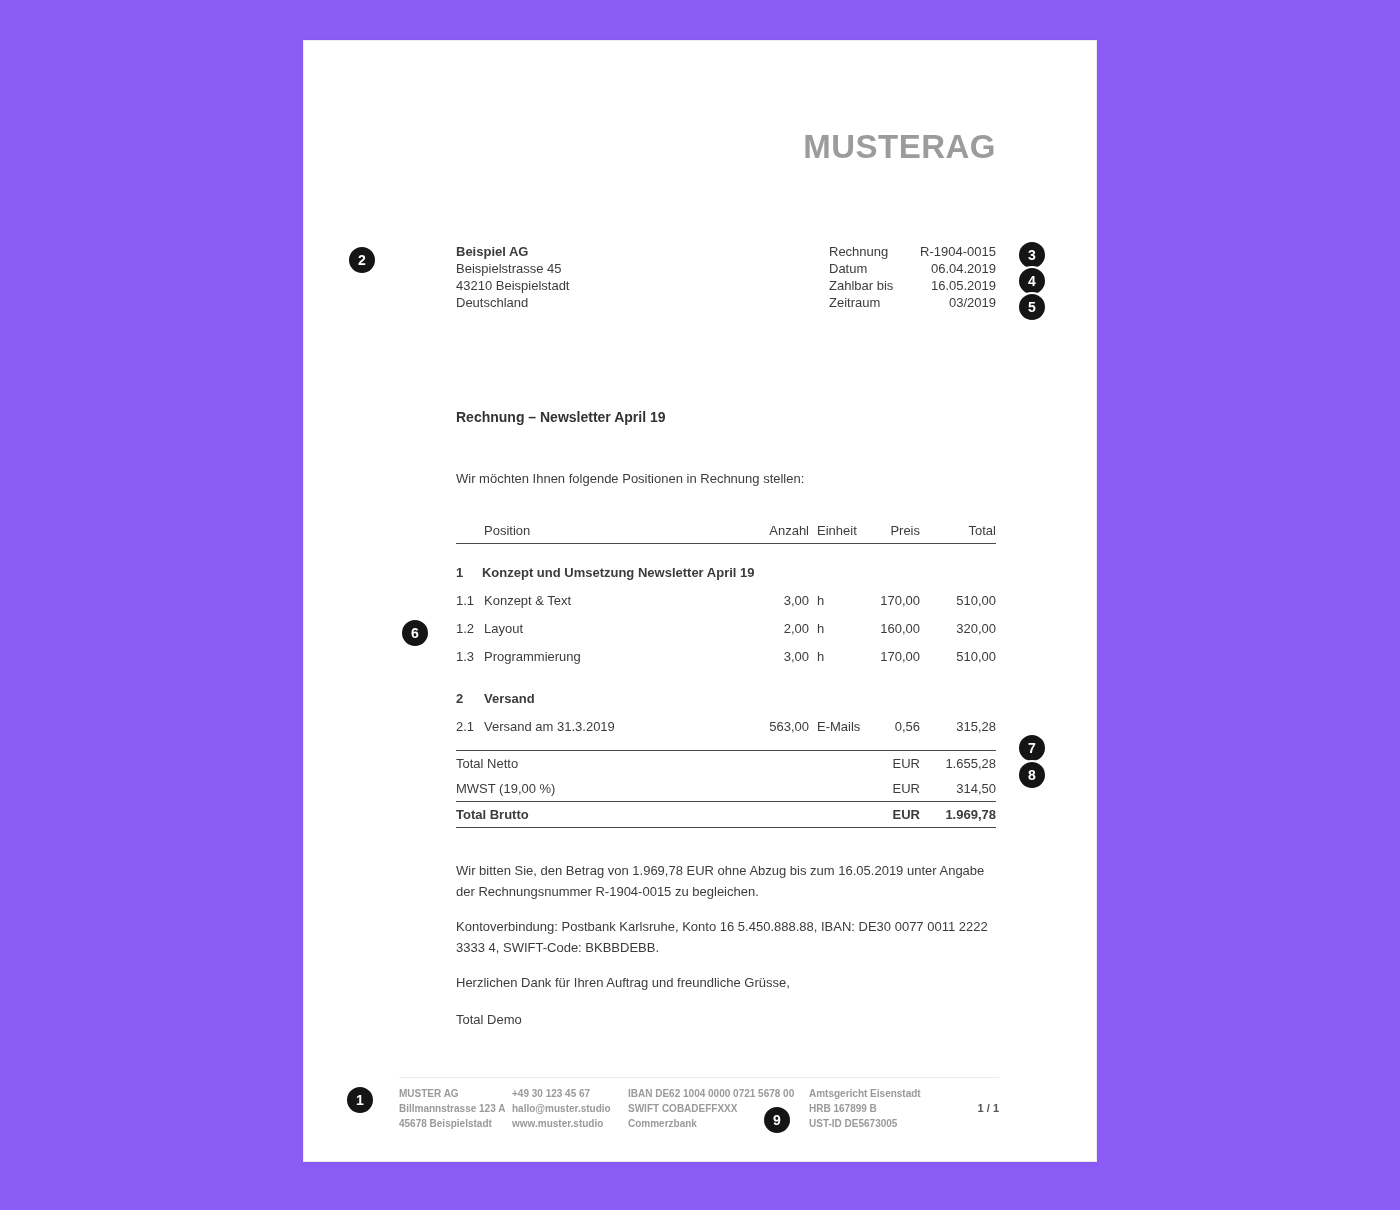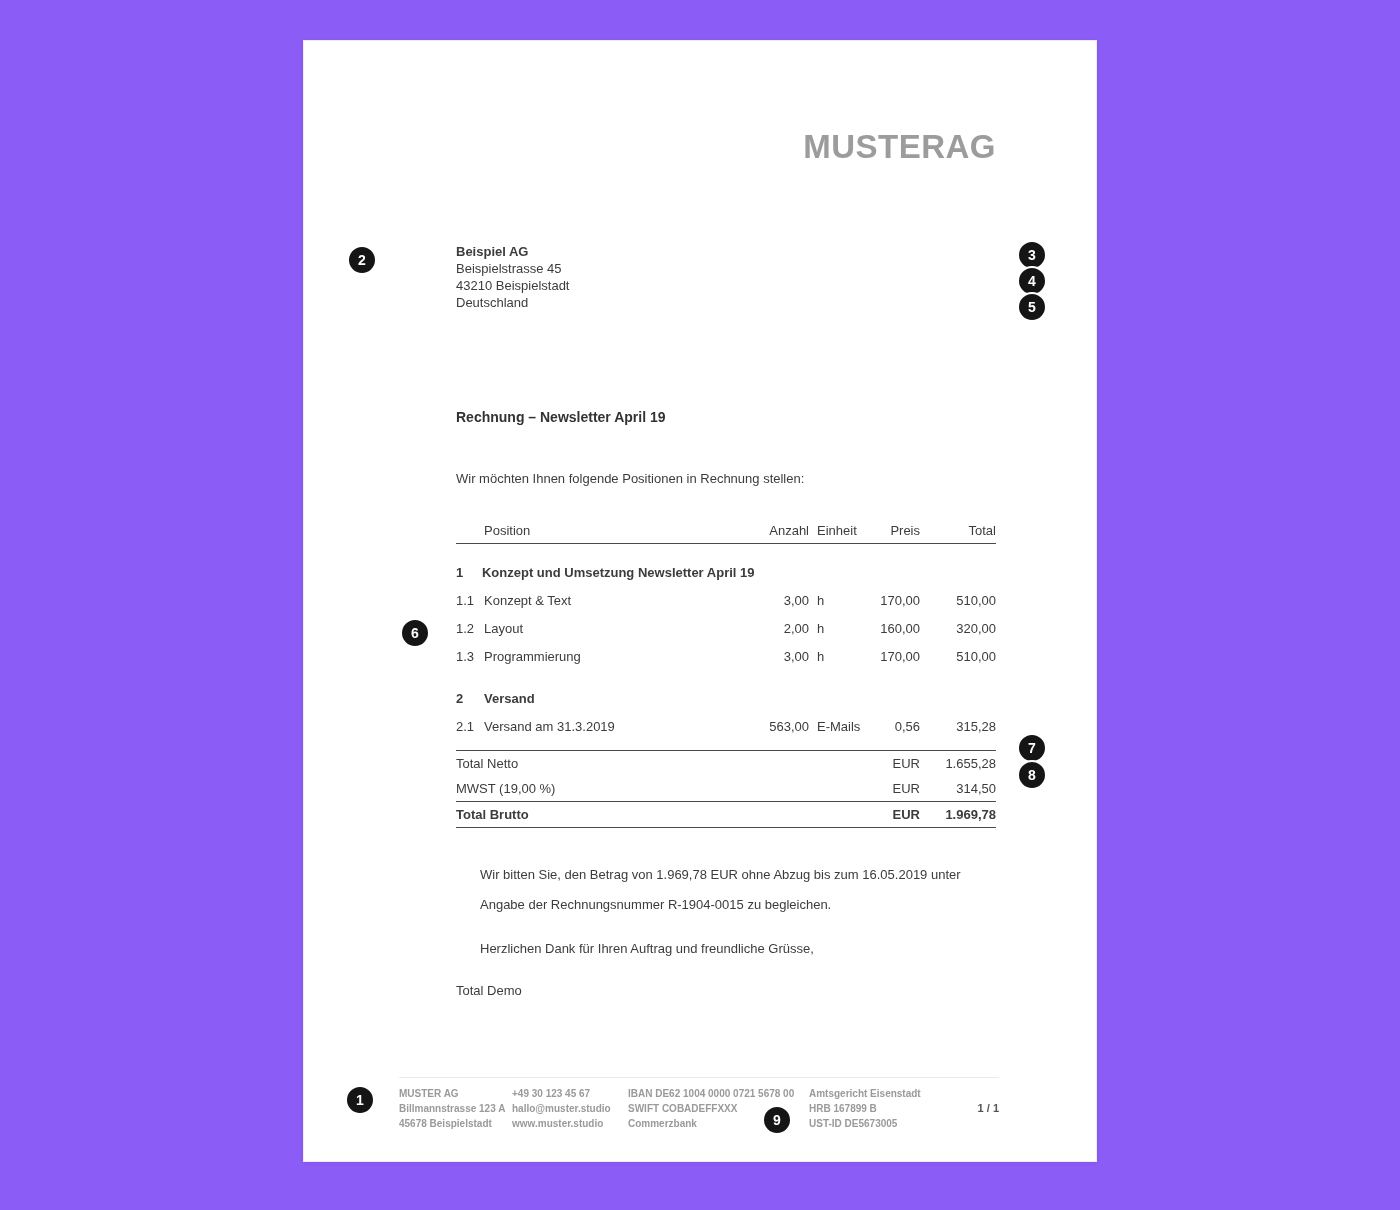--- a/index.html
+++ b/index.html
@@ -79,21 +79,21 @@
   .tot-row { display: flex; align-items: center; height: 25px; }
   .tot-row.brutto {
     font-weight: bold;
     border-top: 1px solid #4a4a4a;
     border-bottom: 1px solid #4a4a4a;
   }
   .tot-label { flex: 1; }
   .tot-eur { width: 55px; text-align: right; }
   .tot-val { width: 76px; text-align: right; }
 
-  .para { margin-top: 14px; line-height: 30px; margin-left: 24px; }
+  .para { margin-top: 14px; line-height: 21px; }
   .para.first { margin-top: 32px; }
   .signature { margin-top: 16px; line-height: 21px; }
 
   .footer {
     position: absolute;
     left: 95px;
     right: 97px;
     top: 1036px;
     border-top: 1px solid #ebebeb;
     padding-top: 8px;
@@ -136,20 +136,38 @@
 
       <div class="logo">MUSTERAG</div>
 
       <div class="addr-meta">
         <div class="addr">
           <div class="name">Beispiel AG</div>
           <div>Beispielstrasse 45</div>
           <div>43210 Beispielstadt</div>
           <div>Deutschland</div>
         </div>
+        <div class="meta">
+          <div class="meta-row">
+            <span>Rechnung</span>
+            <span>R-1904-0015</span>
+          </div>
+          <div class="meta-row">
+            <span>Datum</span>
+            <span>06.04.2019</span>
+          </div>
+          <div class="meta-row">
+            <span>Zahlbar bis</span>
+            <span>16.05.2019</span>
+          </div>
+          <div class="meta-row">
+            <span>Zeitraum</span>
+            <span>03/2019</span>
+          </div>
+        </div>
       </div>
 
       <div class="title">Rechnung – Newsletter April 19</div>
 
       <div class="intro">Wir möchten Ihnen folgende Positionen in Rechnung stellen:</div>
 
       <div class="itable">
         <div class="t-head">
           <span class="c-num"></span>
           <span class="c-desc">Position</span>
@@ -222,20 +240,21 @@
           </div>
           <div class="tot-row brutto">
             <span class="tot-label">Total Brutto</span>
             <span class="tot-eur">EUR</span>
             <span class="tot-val">1.969,78</span>
           </div>
         </div>
       </div>
 
       <div class="para first">Wir bitten Sie, den Betrag von 1.969,78 EUR ohne Abzug bis zum 16.05.2019 unter Angabe der Rechnungsnummer R-1904-0015 zu begleichen.</div>
+      <div class="para">Kontoverbindung: Postbank Karlsruhe, Konto 16 5.450.888.88, IBAN: DE30 0077 0011 2222 3333 4, SWIFT-Code: BKBBDEBB.</div>
       <div class="para">Herzlichen Dank für Ihren Auftrag und freundliche Grüsse,</div>
       <div class="signature">Total Demo</div>
 
     </div>
 
     <div class="footer">
       <div class="f-col1">
         <div>MUSTER AG</div>
         <div>Billmannstrasse 123 A</div>
         <div>45678 Beispielstadt</div>

